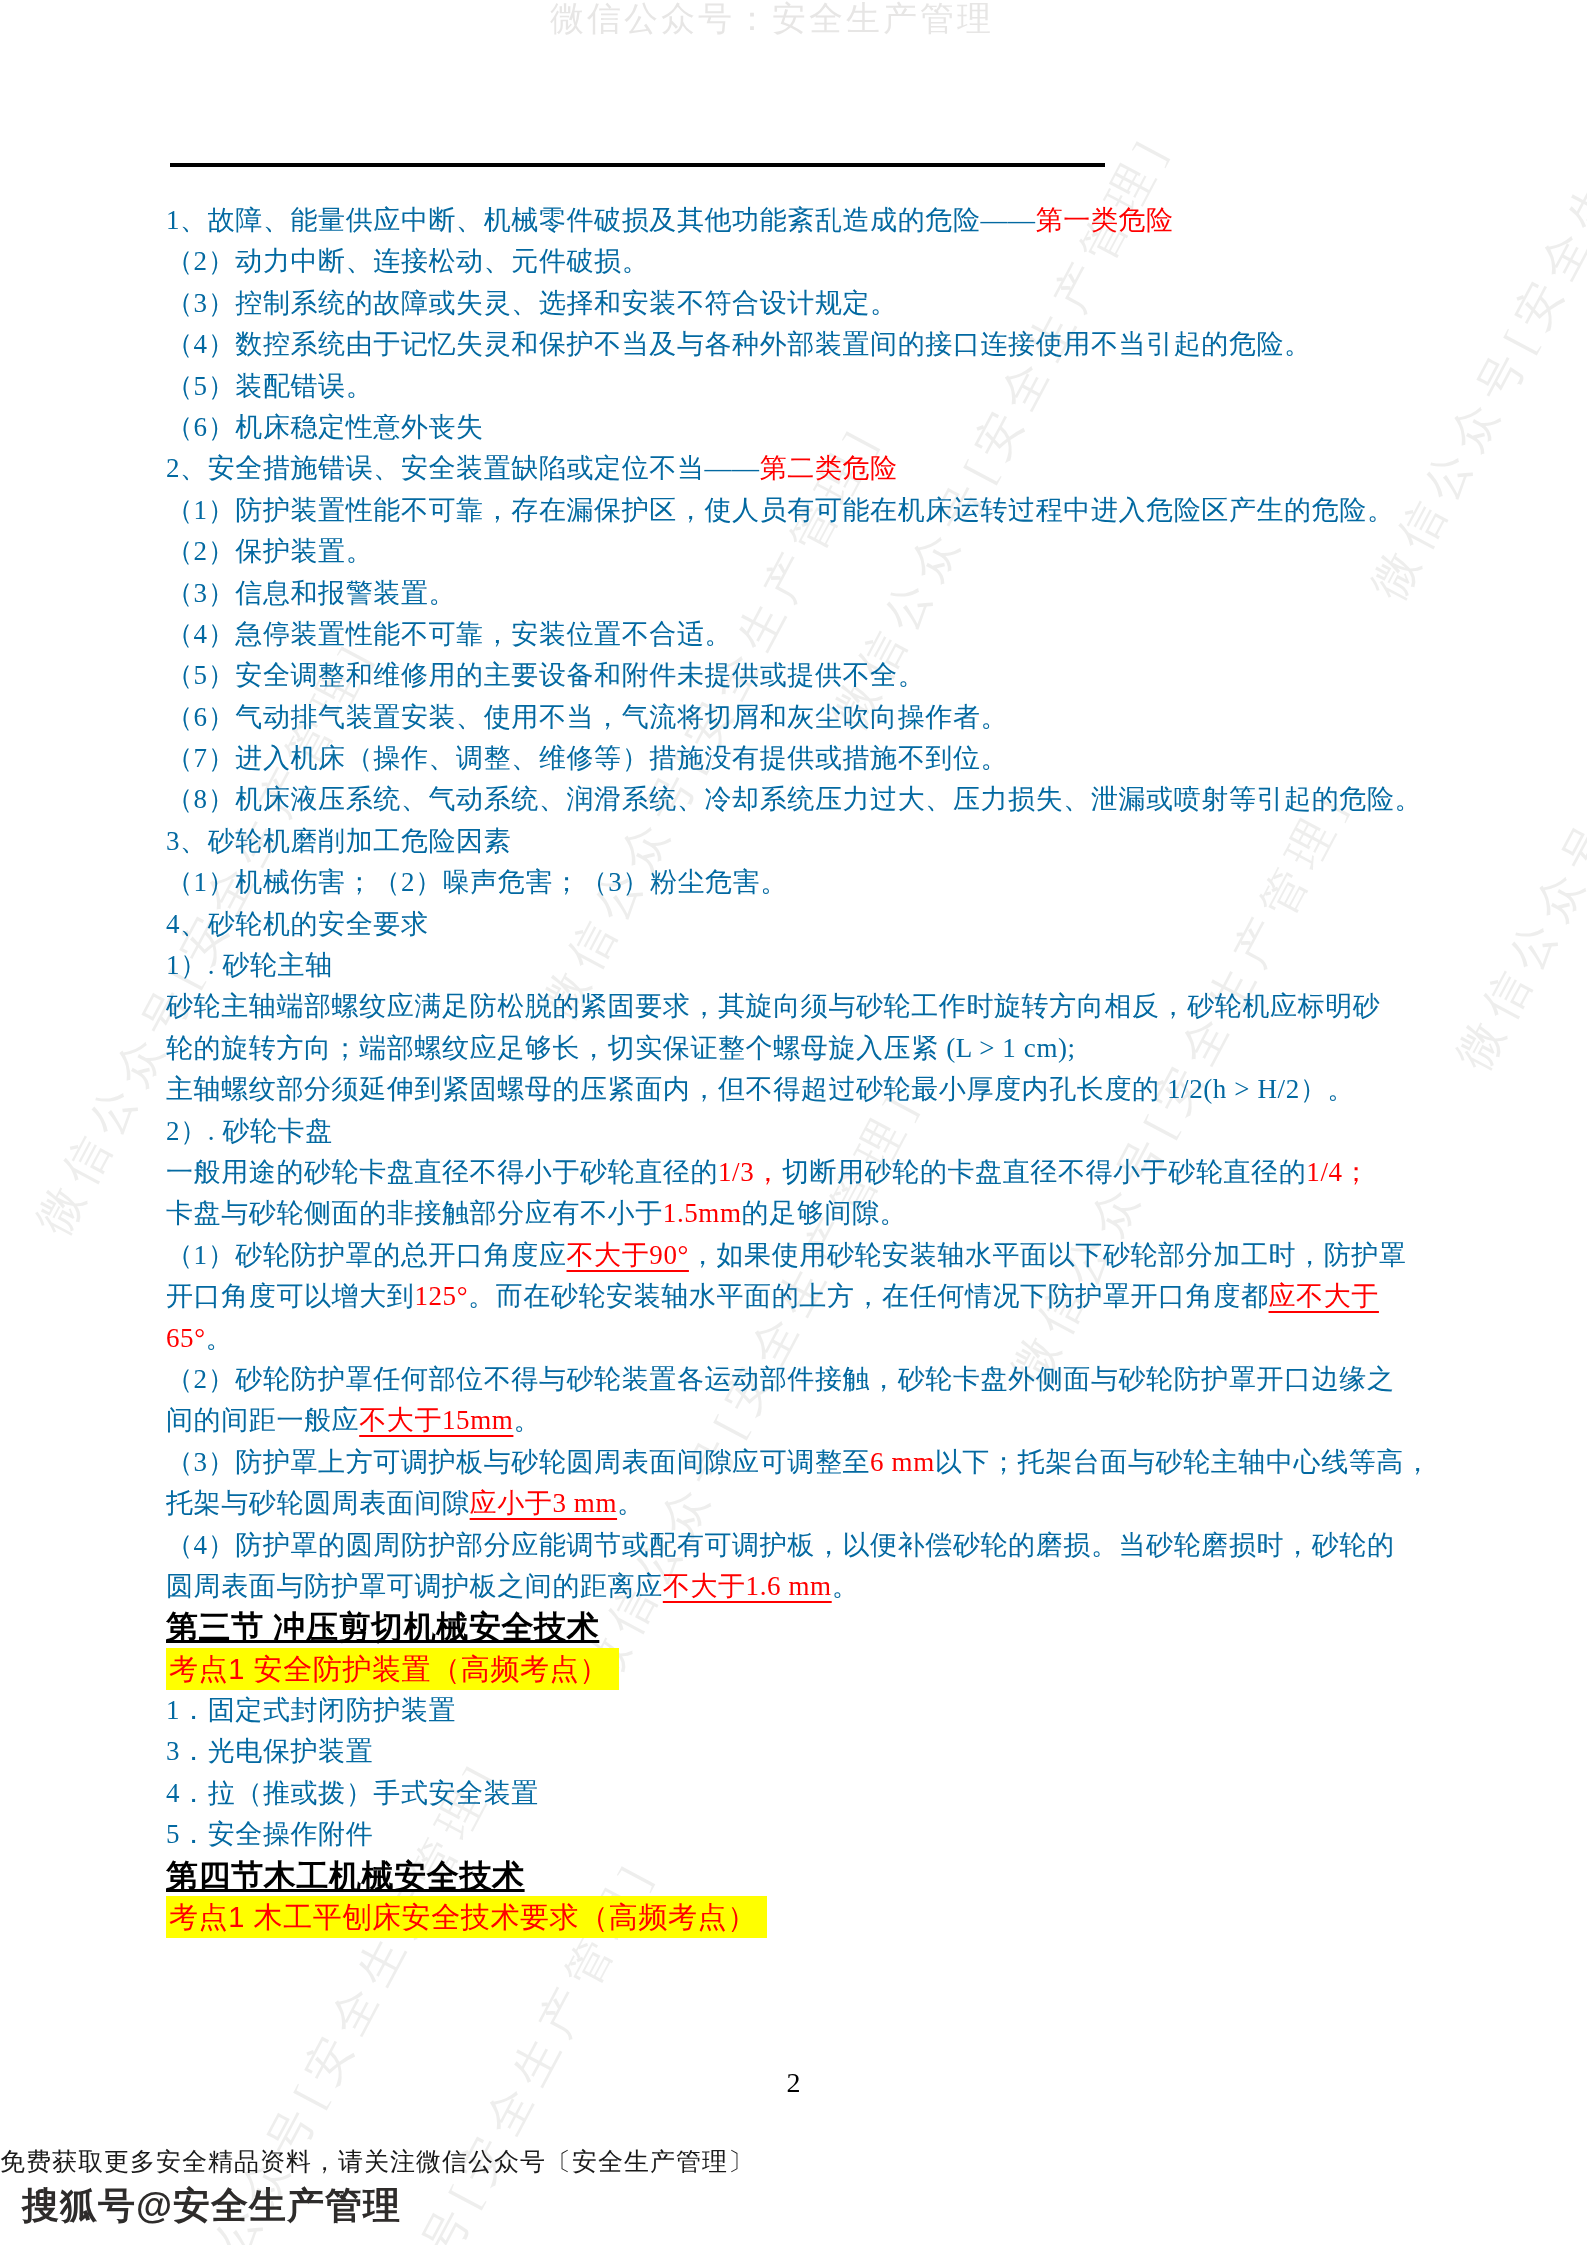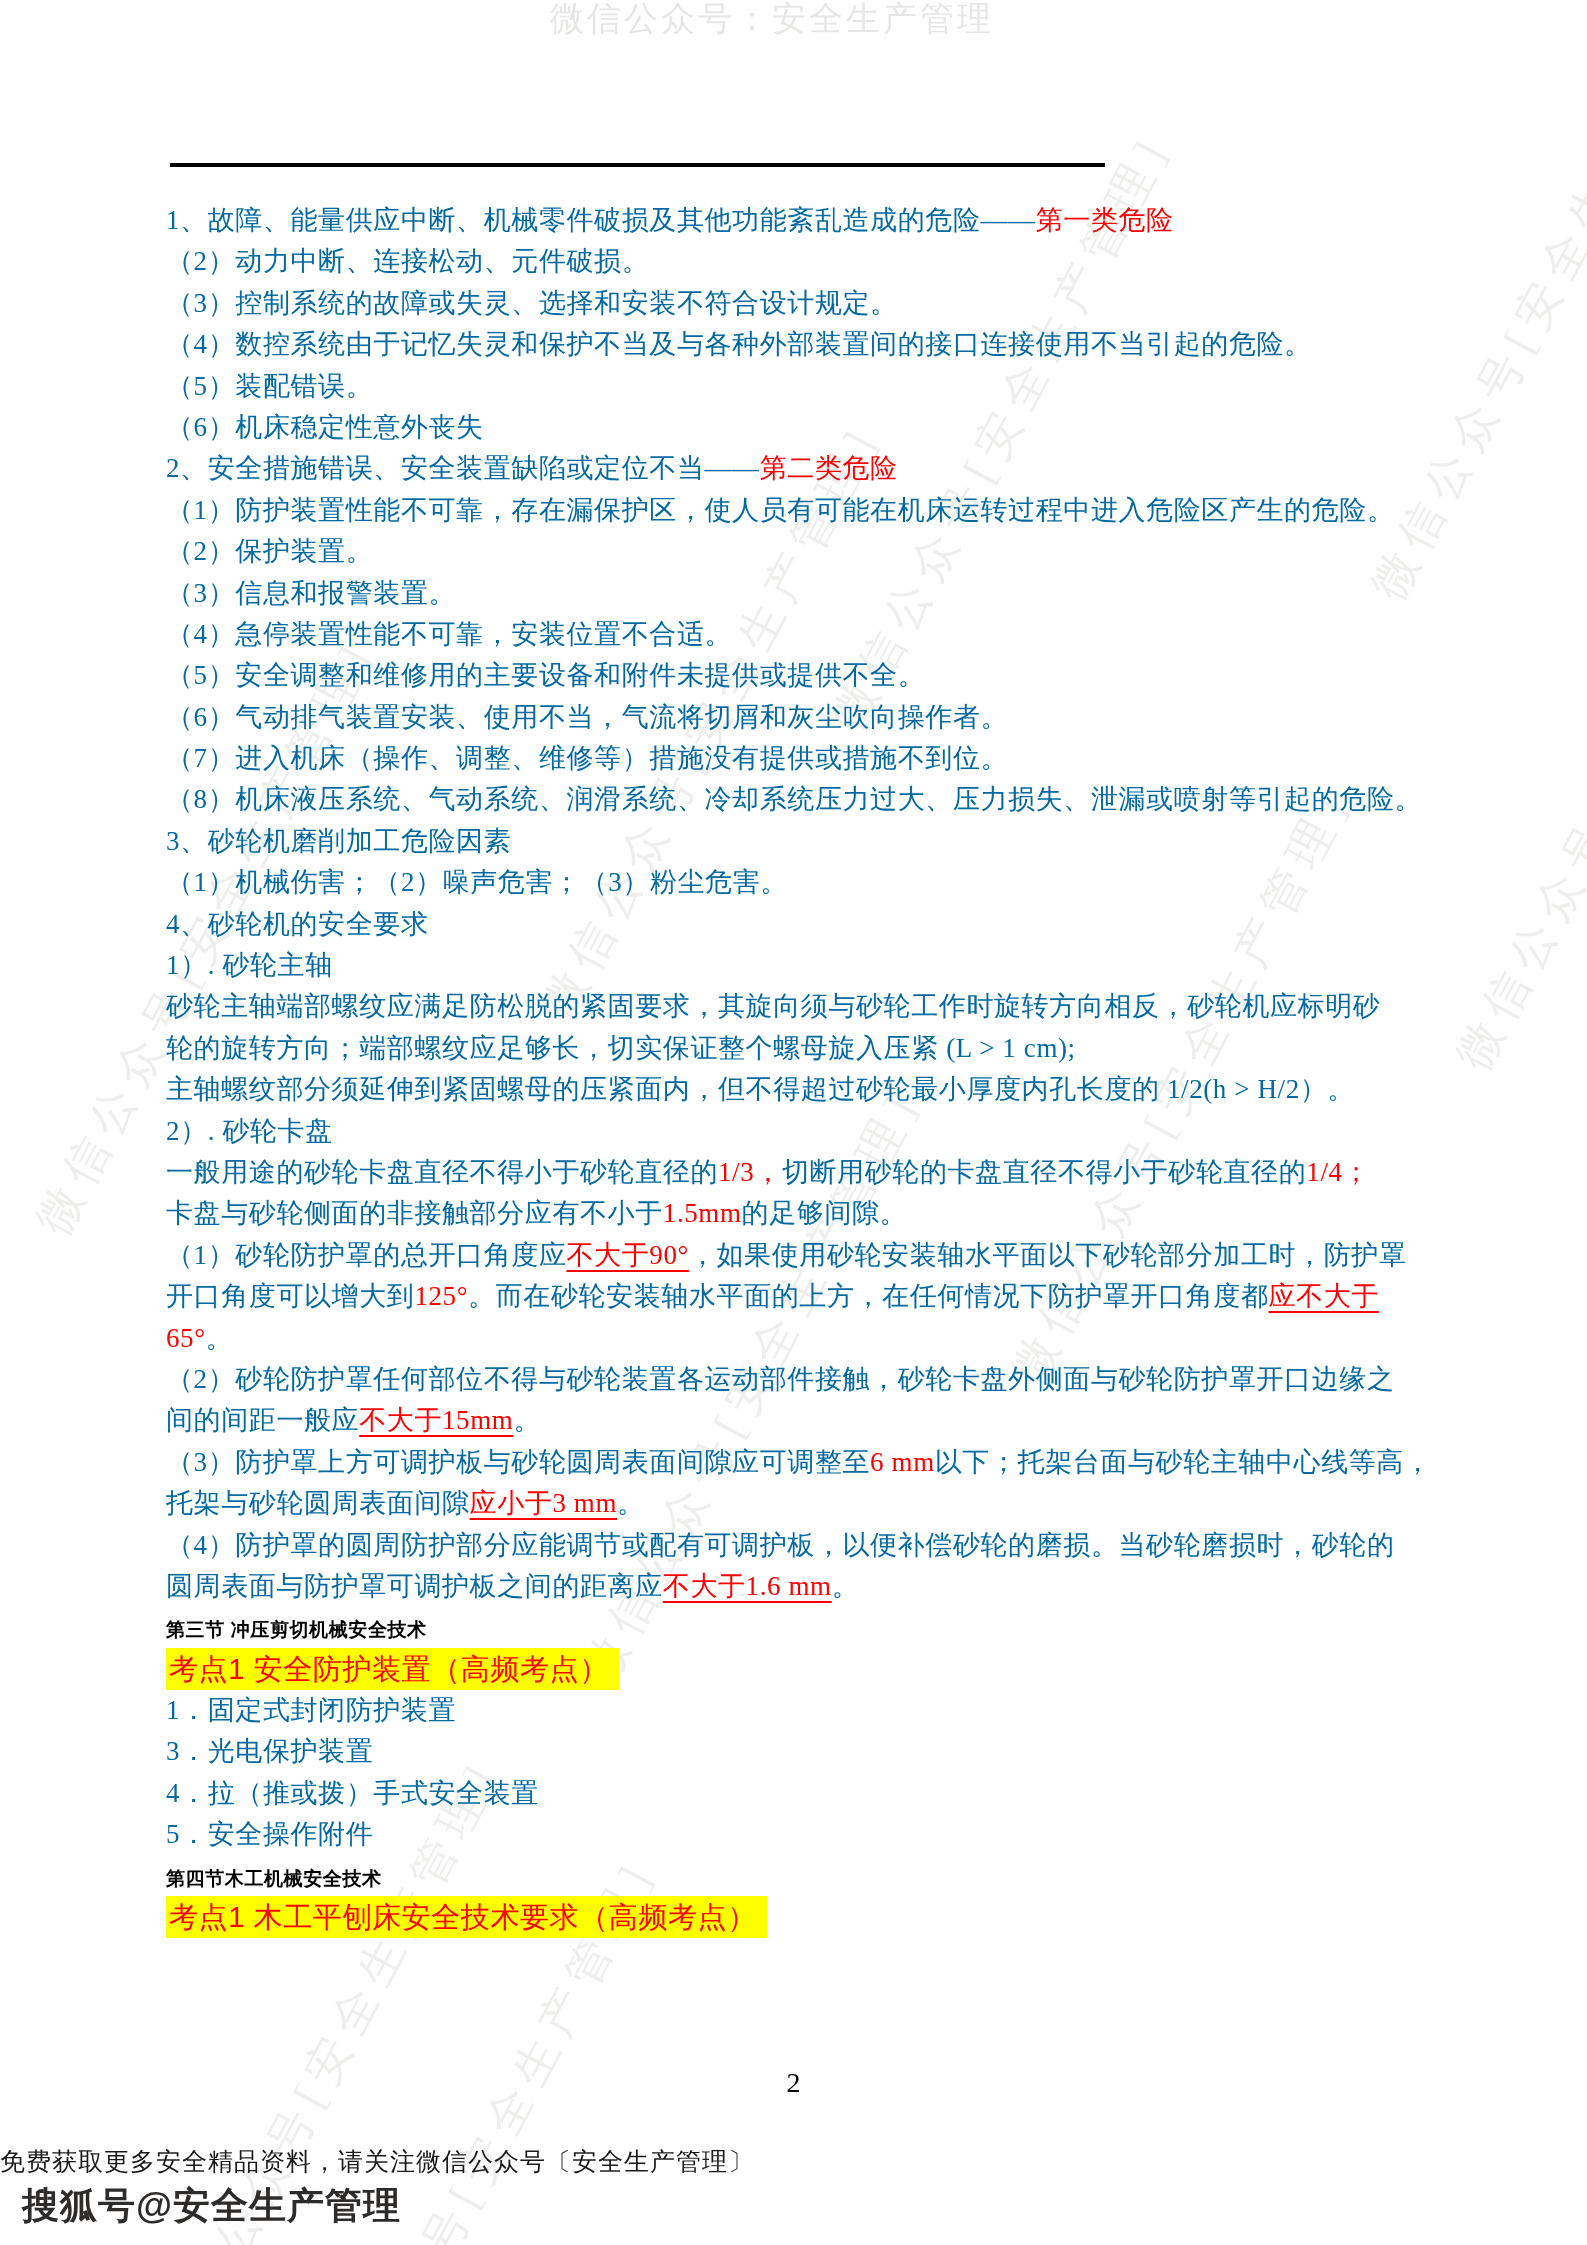--- a/index.html
+++ b/index.html
@@ -44,21 +44,21 @@
   .s-r{color:var(--red,#ff0000);}
   .s-ru{
     color:var(--red,#ff0000);
     text-decoration:underline;
     text-decoration-color:var(--red,#ff0000);
     text-decoration-thickness:2px;
     text-underline-offset:6px;
   }
   .s-b{
     font-family:"Liberation Sans","DejaVu Sans",sans-serif;
-    font-weight:bold;font-size:19px;color:#000;
+    font-weight:bold;font-size:32px;color:#000;text-decoration:underline;
   }
   .s-hl{
     font-family:"Liberation Sans","DejaVu Sans",sans-serif;
     font-weight:normal;font-size:29px;
     color:var(--red,#ff0000);
     background:var(--yellow,#ffff00);
     padding:5px 10px 5px 3px;
   }
   .pagenum{
     position:absolute;left:0;top:2062px;width:1587px;

